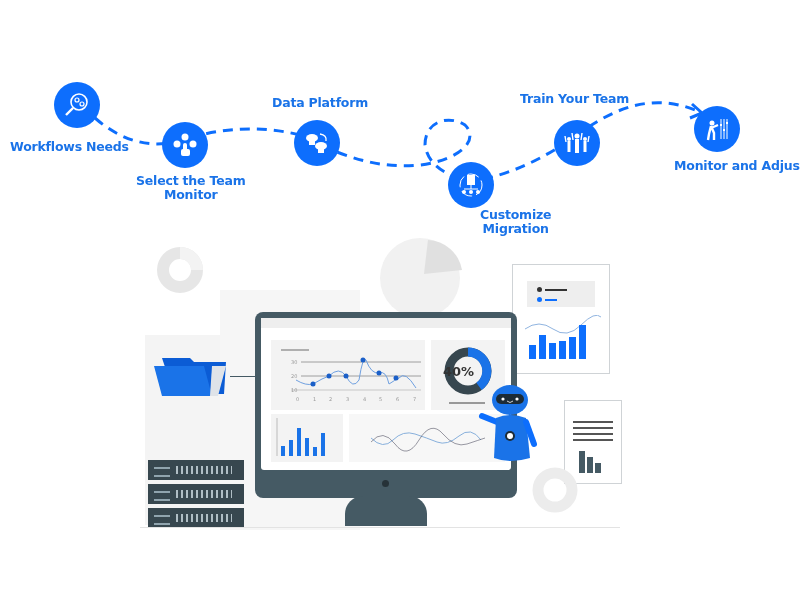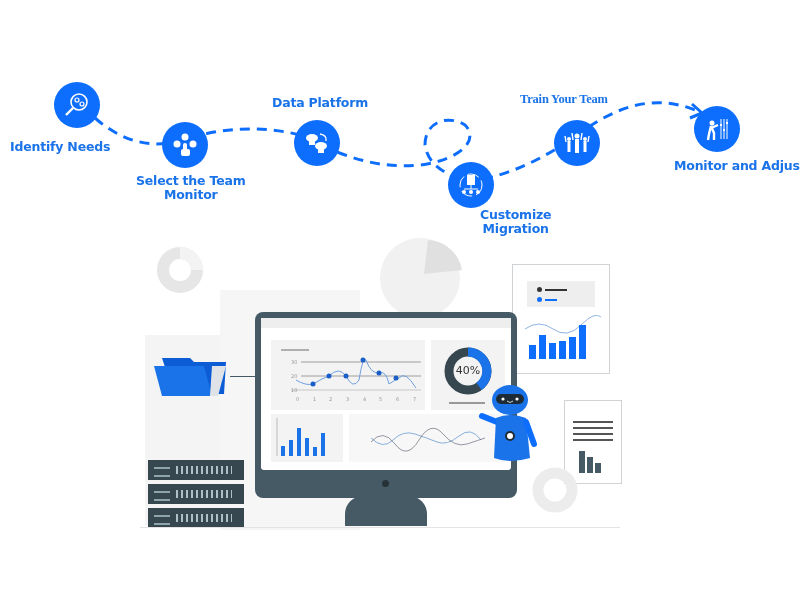--- a/index.html
+++ b/index.html
@@ -19,21 +19,21 @@
 </svg>
 
 <div class="step-circle" style="left:54px;top:82px;">
   <svg viewBox="0 0 28 28">
       <circle cx="16" cy="11" r="8" fill="none" stroke="#fff" stroke-width="1.6"></circle>
       <line x1="10" y1="17" x2="3" y2="24" stroke="#fff" stroke-width="2.4"></line>
       <circle cx="14" cy="9" r="2" fill="none" stroke="#fff" stroke-width="1.2"></circle>
       <circle cx="19" cy="13" r="2" fill="none" stroke="#fff" stroke-width="1.2"></circle>
     </svg>
 </div>
-<div class="step-label" style="left:10px;top:140px;">Identify Needs</div>
+<div class="step-label" style="left:10px;top:140px;">Workflows Needs</div>
 
 <div class="step-circle" style="left:162px;top:122px;">
   <svg viewBox="0 0 28 28">
       <circle cx="14" cy="6" r="3.5" fill="#fff"></circle>
       <circle cx="6" cy="13" r="3.5" fill="#fff"></circle>
       <circle cx="22" cy="13" r="3.5" fill="#fff"></circle>
       <rect x="12" y="12" width="4" height="10" rx="2" fill="#fff"></rect>
       <rect x="10" y="18" width="9" height="7" rx="2" fill="#fff"></rect>
     </svg>
 </div>
@@ -73,21 +73,21 @@
   <svg viewBox="0 0 28 28">
       <circle cx="14" cy="7" r="2.5" fill="#fff"></circle>
       <rect x="12" y="10" width="4" height="14" fill="#fff"></rect>
       <circle cx="6" cy="10" r="2" fill="#fff"></circle>
       <rect x="4.5" y="12" width="3" height="11" fill="#fff"></rect>
       <circle cx="22" cy="10" r="2" fill="#fff"></circle>
       <rect x="20.5" y="12" width="3" height="11" fill="#fff"></rect>
       <path d="M10 11 L9 4 M18 11 L19 4 M3 13 L2 7 M25 13 L26 7" stroke="#fff" stroke-width="1.4"></path>
     </svg>
 </div>
-<div class="step-label" style="left:520px;top:92px;font-family:Liberation Serif, serif;">Train Your Team</div>
+<div class="step-label" style="left:520px;top:92px;">Train Your Team</div>
 
 <div class="step-circle" style="left:694px;top:106px;">
   <svg viewBox="0 0 28 28">
       <circle cx="9" cy="8" r="2.5" fill="#fff"></circle>
       <path d="M8 11 L6 19 L5 25 M8 11 L11 18 L11 25 M8 13 L15 10" stroke="#fff" stroke-width="2.4" fill="none"></path>
       <line x1="18" y1="4" x2="18" y2="24" stroke="#fff"></line>
       <line x1="21" y1="4" x2="21" y2="24" stroke="#fff"></line>
       <line x1="24" y1="4" x2="24" y2="24" stroke="#fff"></line>
       <rect x="17" y="9" width="2" height="2" fill="#fff"></rect>
       <rect x="20" y="14" width="2" height="2" fill="#fff"></rect>
@@ -190,21 +190,21 @@
       <div class="x-tick" style="left:108px;top:56px;">5</div>
       <div class="x-tick" style="left:125px;top:56px;">6</div>
       <div class="x-tick" style="left:142px;top:56px;">7</div>
     </div>
 
     <div class="abs" style="left:170px;top:22px;width:74px;height:70px;background:#f3f3f3;">
       <svg class="abs" style="left:12px;top:6px" width="50" height="50">
           <circle cx="25" cy="25" r="19" fill="none" stroke="#37474f" stroke-width="9"></circle>
           <path d="M25 6 A19 19 0 0 1 36 40.4" fill="none" stroke="#1a73e8" stroke-width="9"></path>
         </svg>
-      <div class="abs" style="left:12px;top:24px;width:50px;text-align:center;font-size:11px;font-weight:normal;color:#333;">40%</div>
+      <div class="abs" style="left:12px;top:24px;width:50px;font-size:13px;font-weight:bold;color:#333;">40%</div>
       <div class="abs" style="left:18px;top:62px;width:36px;height:1.5px;background:#999;"></div>
     </div>
 
     <div class="abs" style="left:10px;top:96px;width:72px;height:48px;background:#f3f3f3;">
       <svg class="abs" style="left:0;top:0" width="72" height="48">
           <line x1="6" y1="4" x2="6" y2="42" stroke="#999" stroke-width="0.6"></line>
           <rect x="10" y="32" width="4" height="10" fill="#1a73e8"></rect>
           <rect x="18" y="26" width="4" height="16" fill="#1a73e8"></rect>
           <rect x="26" y="14" width="4" height="28" fill="#1a73e8"></rect>
           <rect x="34" y="24" width="4" height="18" fill="#1a73e8"></rect>

